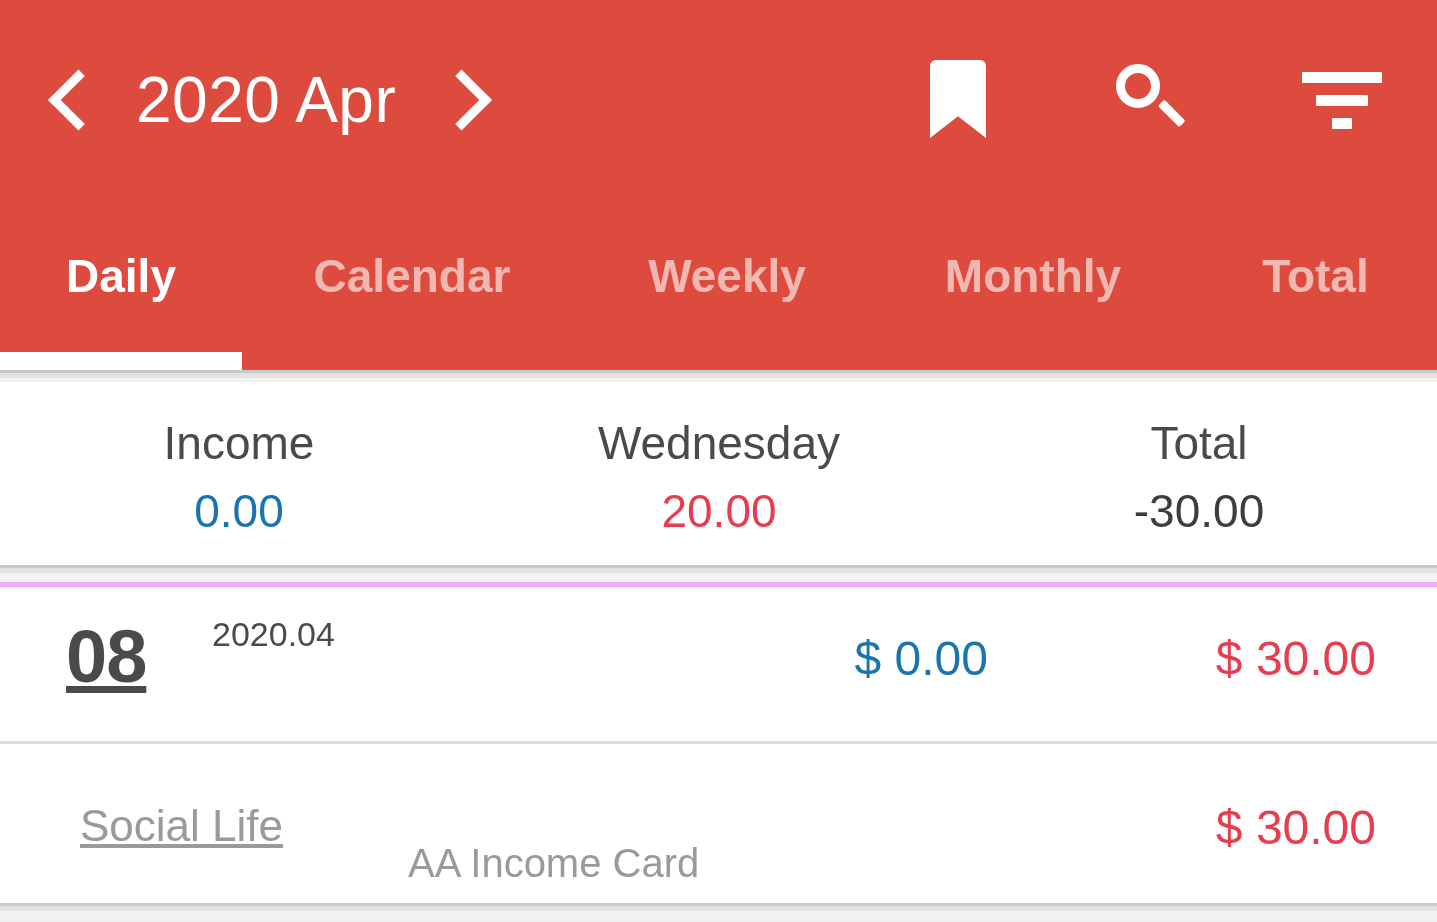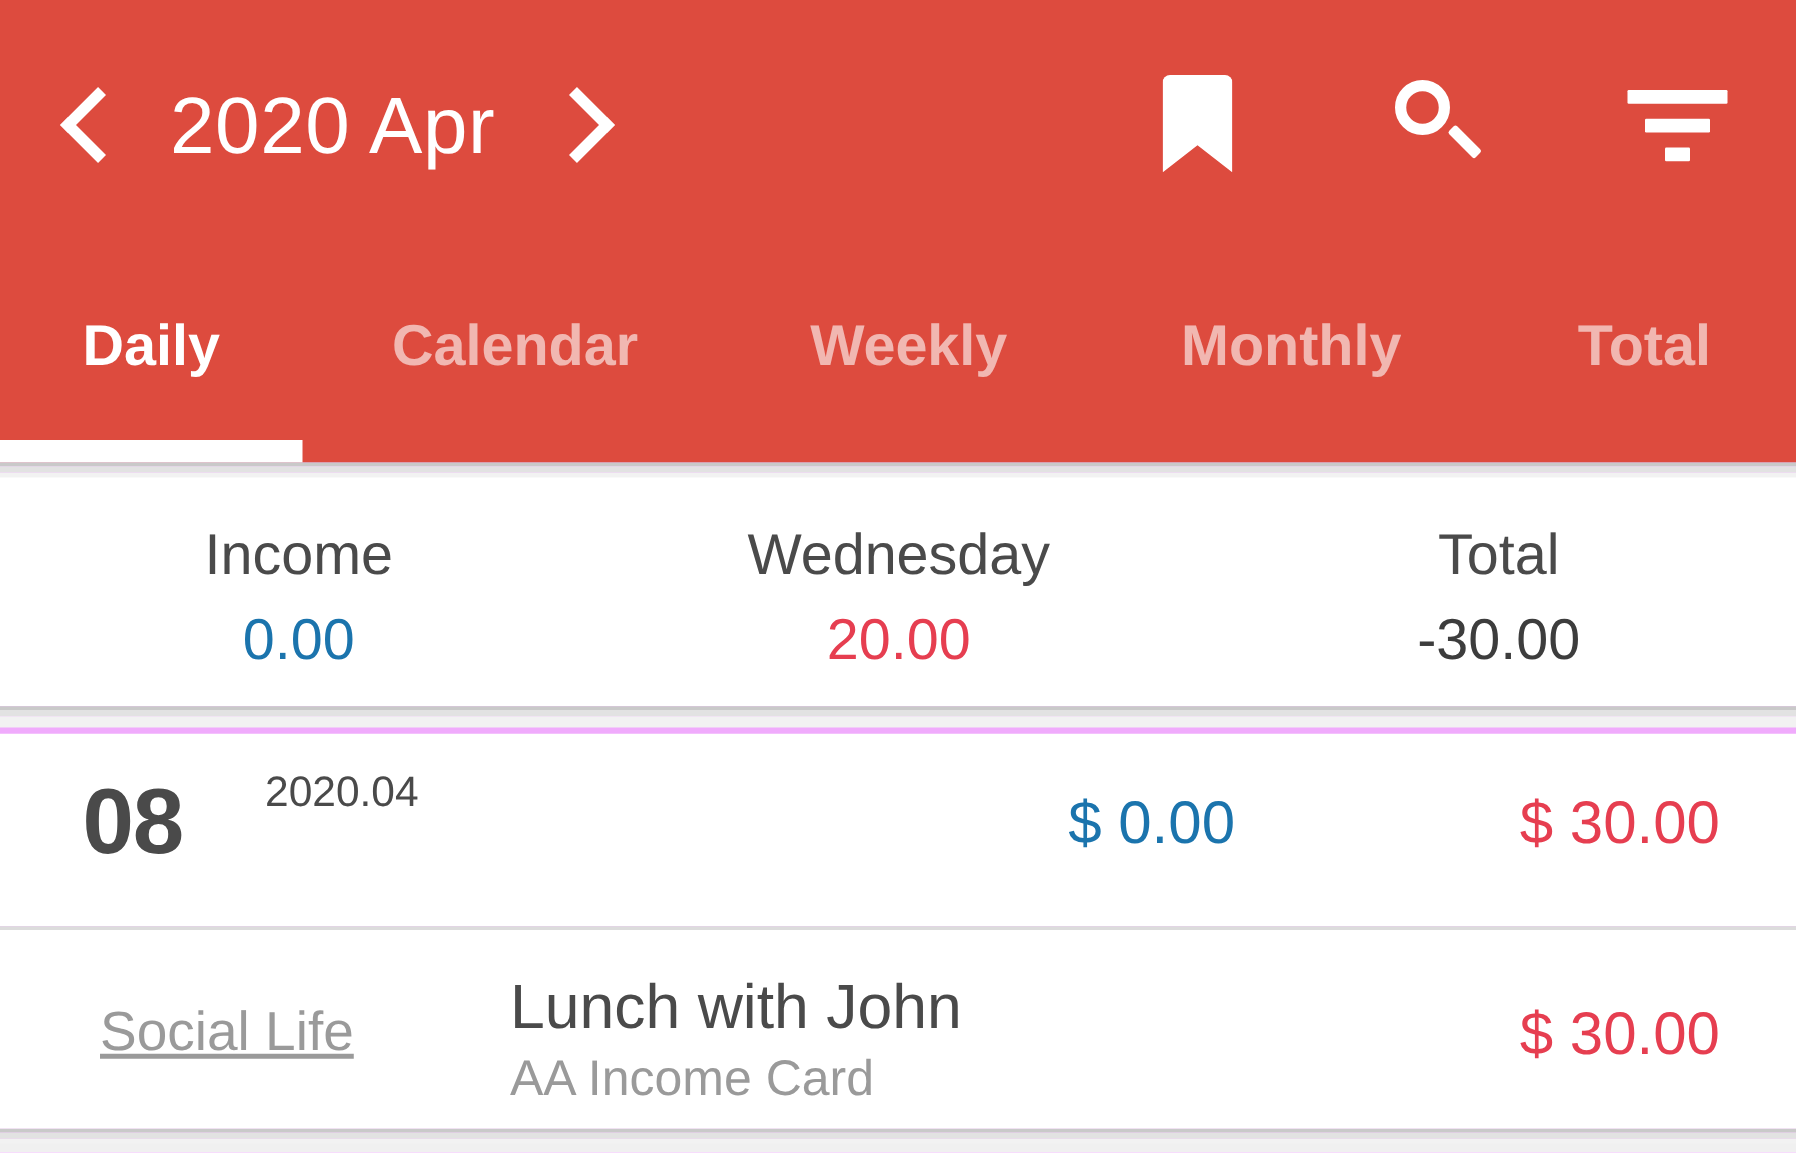--- a/index.html
+++ b/index.html
@@ -234,20 +234,21 @@
     cursor: pointer;
   }
   .day-num {
     position: absolute;
     left: 66px; top: 24px;
     font-size: 74px;
     font-weight: bold;
     color: #4a4a4a;
     line-height: 92px;
     letter-spacing: -1px;
+    text-decoration: underline;
   }
   .day-ym {
     position: absolute;
     left: 212px; top: 26px;
     font-size: 34px;
     color: #4a4a4a;
     line-height: 42px;
     white-space: nowrap;
   }
   .day-weekday {
@@ -407,21 +408,20 @@
     <div class="day-num">08</div>
     <div class="day-ym">2020.04</div>
     <div class="day-income">$ 0.00</div>
     <div class="day-expense">$ 30.00</div>
   </div>
 
   <div class="hairline row-sep"></div>
 
   <div class="txn-row">
     <div class="txn-category">Social Life</div>
-    <div class="txn-title">Lunch with John</div>
     <div class="txn-account">AA Income Card</div>
     <div class="txn-amount">$ 30.00</div>
   </div>
 
   <div class="band band-bottom">
     <div class="l1"></div>
       <div class="l2"></div>
       <div class="l3"></div>
   </div>
   <div class="bottom-fill"></div>

